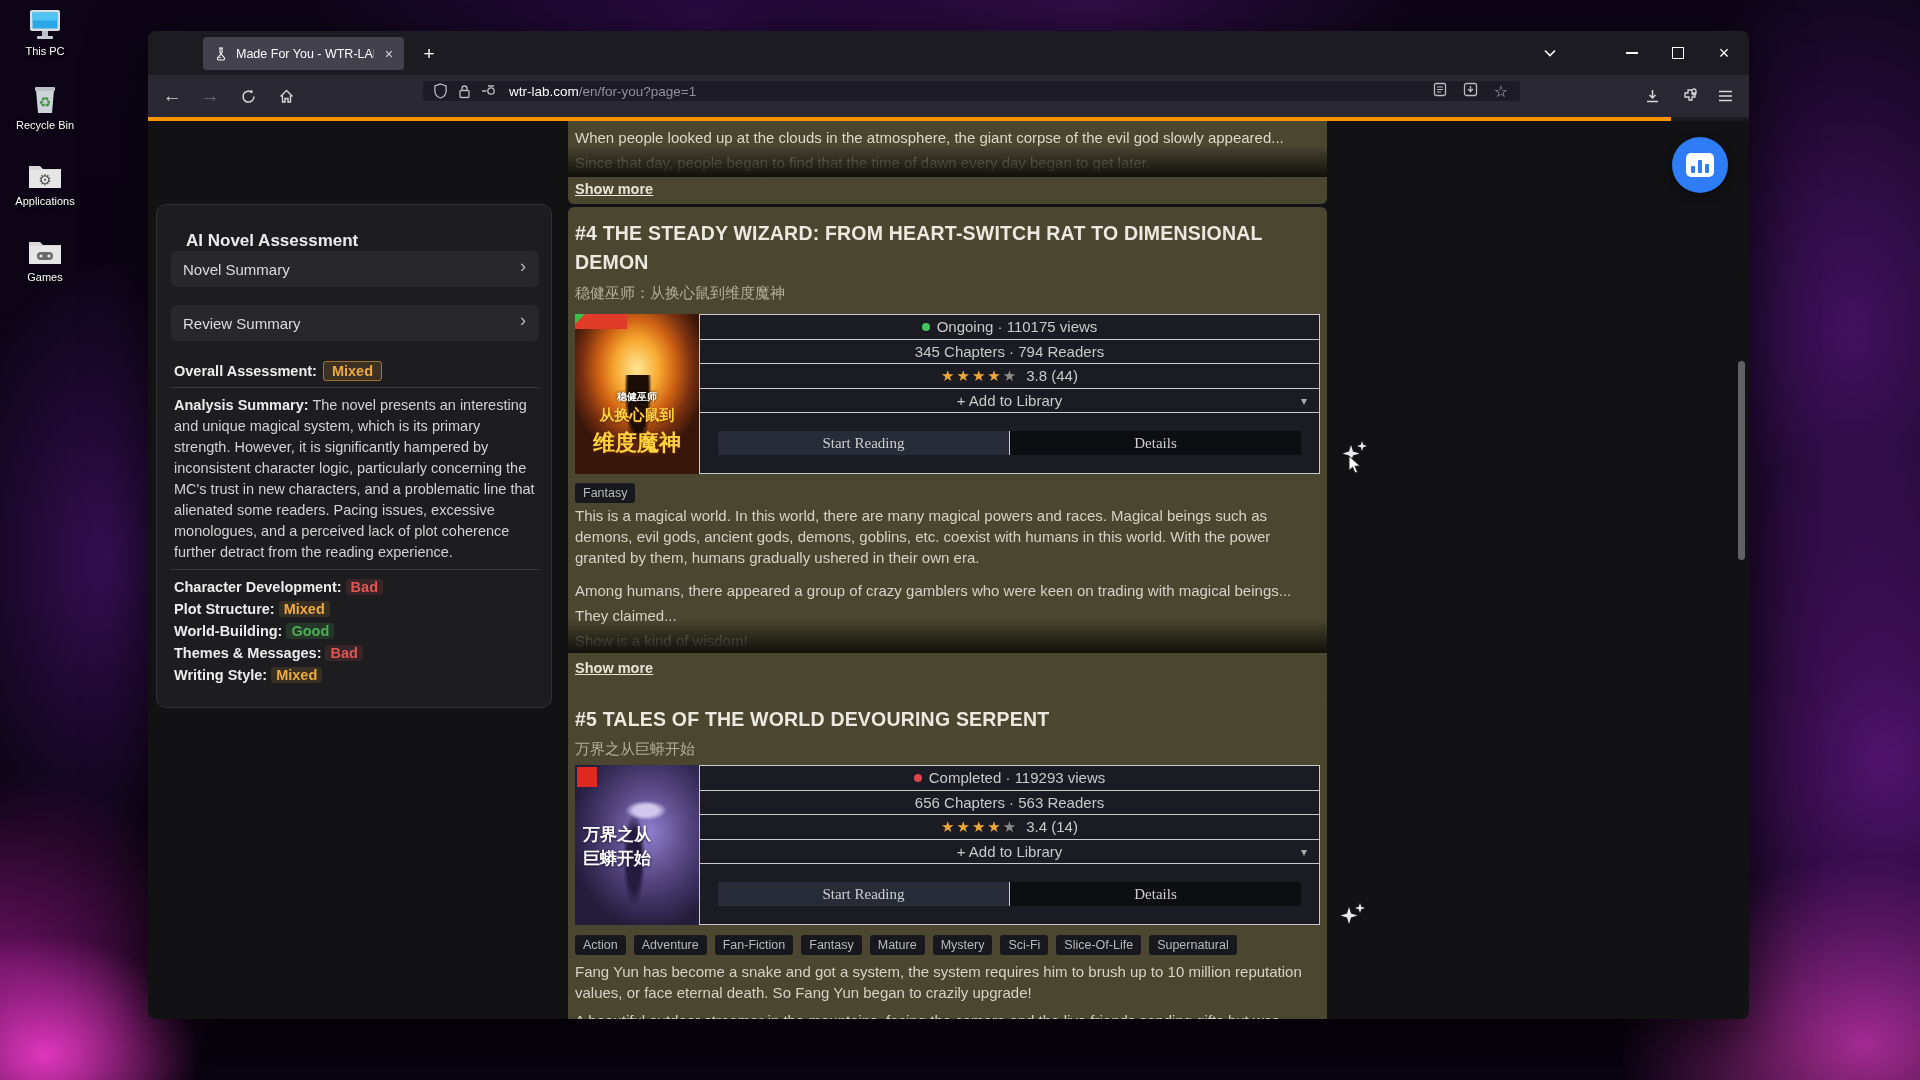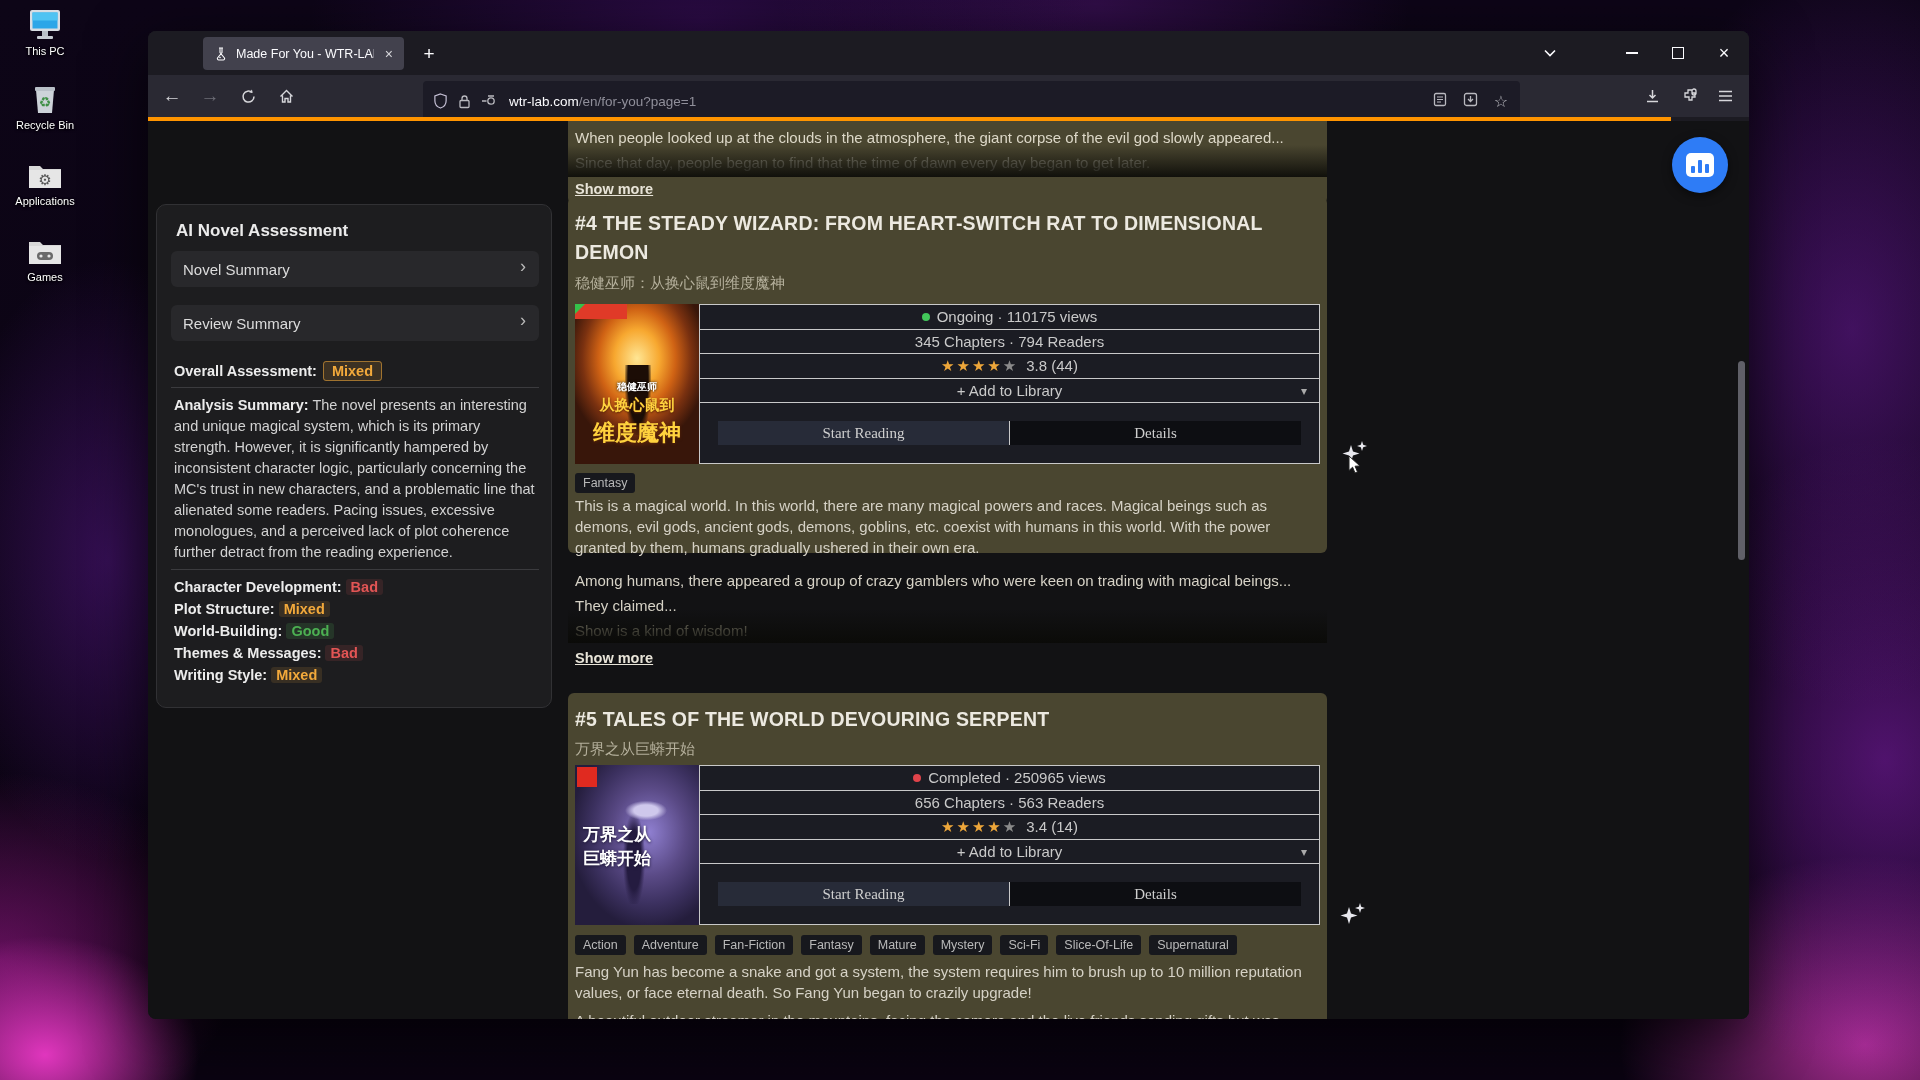--- a/index.html
+++ b/index.html
@@ -31,36 +31,36 @@
   .tab .fav{margin:0 8px 0 11px;display:flex;}
   .tab .ttl{flex:1;white-space:nowrap;overflow:hidden;}
   .tab .cls{margin:0 6px;color:#d7d7db;font-size:14px;padding:2px 5px;border-radius:3px;}
   .newtab{left:268px;top:10px;width:26px;height:26px;color:#fbfbfe;font-size:19px;
           display:flex;align-items:center;justify-content:center;border-radius:4px;}
   .wctl{top:5px;width:42px;height:34px;display:flex;align-items:center;justify-content:center;color:#fbfbfe;}
 
   #toolbar{left:0;top:44px;width:100%;height:42px;background:#2a2933;}
   .navbtn{top:5px;width:32px;height:32px;display:flex;align-items:center;justify-content:center;
           font-size:19px;color:#d7d7db;border-radius:4px;}
-  #urlbar{left:275px;top:6px;width:1097px;height:40px;background:#1c1b26;border-radius:4px;
+  #urlbar{left:275px;top:6px;width:1097px;height:20px;background:#1c1b26;border-radius:4px;
           display:flex;align-items:center;color:#d7d7db;}
   #urlbar .ui{display:flex;align-items:center;margin-left:10px;}
   #urltext{margin-left:12px;font-size:13.5px;white-space:nowrap;}
   #urltext .host{color:#fbfbfe;}
   #urltext .path{color:#908f9a;}
   #urlbar .right{margin-left:auto;display:flex;align-items:center;gap:16px;margin-right:12px;}
   #loadbar{left:0;top:86px;width:1523px;height:4px;background:#ff9400;}
 
   
   #content{left:0;top:90px;width:1601px;height:898px;background:#121214;overflow:hidden;}
 
   
   #panel{left:8px;top:83px;width:396px;height:504px;background:#1d1d1f;border:1px solid #313134;
          border-radius:10px;box-sizing:border-box;color:#d6d6d6;}
-  #panel h1{position:absolute;left:17px;top:14px;margin:2px;font-size:17px;color:#ebebeb;font-weight:600;}
+  #panel h1{position:absolute;left:17px;top:14px;margin:12px;font-size:17px;color:#ebebeb;font-weight:600;}
   .acc{position:absolute;left:14px;width:368px;height:36px;background:#28282b;border-radius:6px;
        display:flex;align-items:center;font-size:15px;color:#dcdcdc;padding-left:12px;box-sizing:border-box;}
   .acc .chev{position:absolute;right:13px;color:#b9b9b9;font-size:18px;top:5px;}
   .pline{position:absolute;left:17px;font-size:14.5px;color:#ececec;font-weight:700;}
   .pdiv{position:absolute;left:14px;width:368px;height:1px;background:#3b3b3e;}
   #analysis{position:absolute;left:17px;top:190px;width:366px;font-size:14.5px;line-height:21px;color:#d2d2d2;}
   #analysis b{color:#ececec;}
   .cat{position:absolute;left:17px;font-size:14.5px;color:#ececec;font-weight:700;}
   .val{font-weight:700;padding:0 5px;border-radius:3px;margin-left:4px;}
   .v-bad{color:#e25555;background:rgba(226,85,85,.13);}
@@ -280,21 +280,21 @@
         <div class="cat" style="top:462px;"><span>Writing Style:</span><span class="val v-mixed">Mixed</span></div>
       </div>
 
       <div class="card abs" style="top:0;height:83px;border-radius:0 0 6px 6px;">
         <div class="para" style="top:6px;color:#ddd8c8;">When people looked up at the clouds in the atmosphere, the giant corpse of the evil god slowly appeared...</div>
         <div class="para fadedp" style="top:31px;">Since that day, people began to find that the time of dawn every day began to get later.</div>
         <div class="fadeover" style="top:24px;height:32px;"></div>
         <div class="showmore" style="top:60px;">Show more</div>
       </div>
 
-      <div class="card abs" style="top:76px;height:356px;">
+      <div class="card abs" style="top:86px;height:584px;">
         <div class="ntitle" style="top:12px;">#4 THE STEADY WIZARD: FROM HEART-SWITCH RAT TO DIMENSIONAL DEMON</div>
         <div class="nsub" style="top:77px;">稳健巫师：从换心鼠到维度魔神</div>
 
         <div class="cover cov4" style="top:107px;">
           <div class="badge4"></div>
           <div class="wiz"></div>
           <div class="covline" style="top:76px;font-size:10px;color:#fff;text-shadow:0 0 3px #000;">稳健巫师</div>
           <div class="covline" style="top:92px;font-size:15px;color:#ffd23e;text-shadow:0 1px 2px #5a2408;">从换心鼠到</div>
           <div class="covline" style="top:114px;font-size:22px;color:#ffd23e;text-shadow:0 1px 3px #5a2408;">维度魔神</div>
         </div>
@@ -340,21 +340,21 @@
         <div class="cover cov5" style="top:72px;">
           <div class="badge5"></div>
           <div class="snake"></div>
           <div class="covline" style="top:58px;font-size:17px;color:#fff;text-align:left;padding-left:8px;box-sizing:border-box;text-shadow:0 1px 3px #1a1430;">万界之从</div>
           <div class="covline" style="top:82px;font-size:17px;color:#fff;text-align:left;padding-left:8px;box-sizing:border-box;text-shadow:0 1px 3px #1a1430;">巨蟒开始</div>
         </div>
 
         <div class="itable" style="top:72px;">
           <div class="irow">
             <span class="dot" style="background:#e0434a;"></span>
-            <span>Completed</span>&nbsp;<span>· 250965 views</span>
+            <span>Completed</span>&nbsp;<span>· 119293 views</span>
           </div>
           <div class="irow">
             <span>656 Chapters · 563 Readers</span>
           </div>
           <div class="irow">
             <span class="stars"><span class="st-g">★★★★</span><span class="st-e">★</span></span>
             <span>3.4 (14)</span>
           </div>
           <div class="irow">
             <span>+ Add to Library</span>

